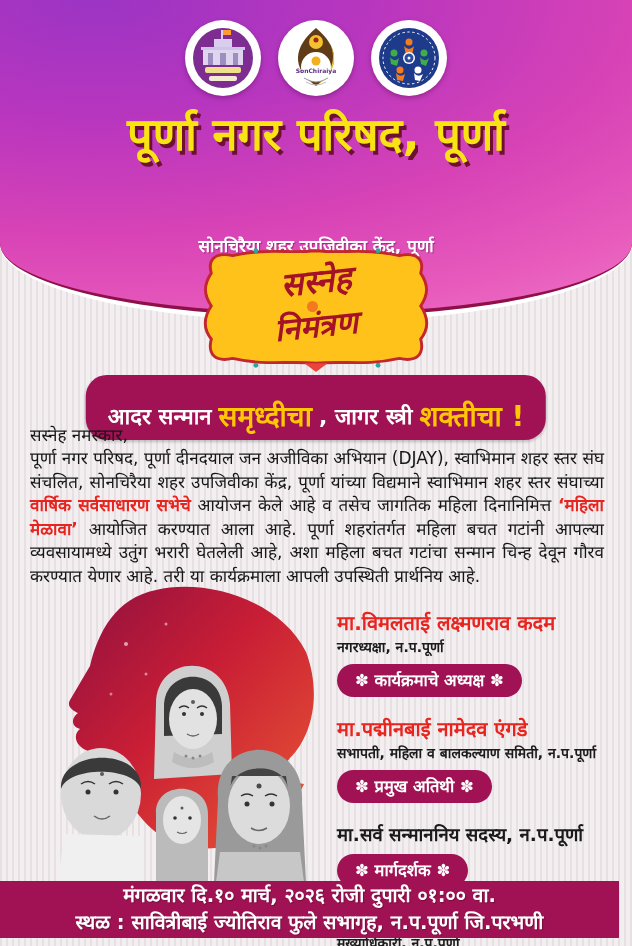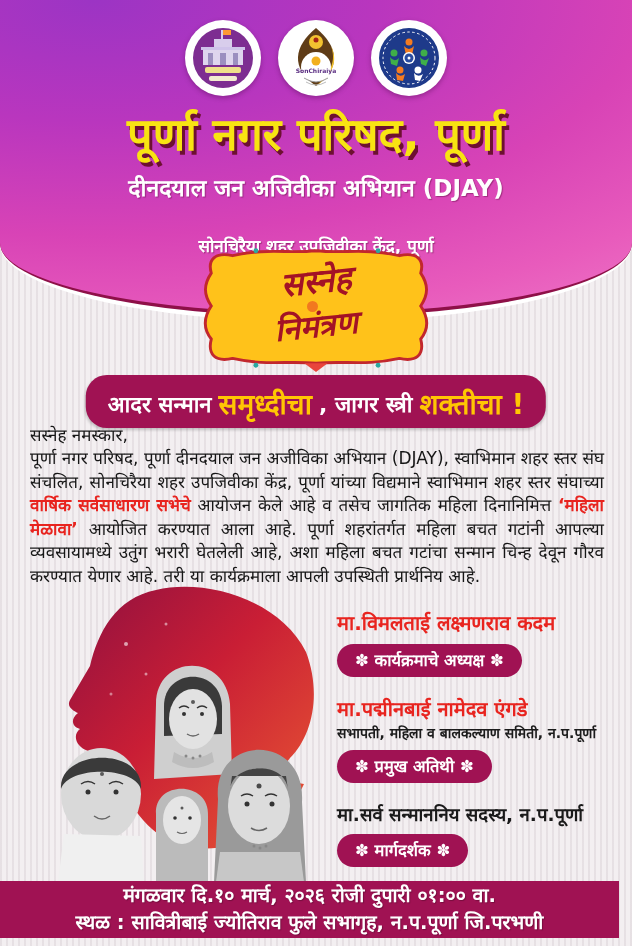--- a/index.html
+++ b/index.html
@@ -33,21 +33,21 @@
   
   .badge-wrap{position:absolute;top:244px;left:50%;transform:translateX(-50%);width:238px;height:128px;}
   .badge-wrap svg{position:absolute;inset:0;}
   .badge-line{position:absolute;left:0;right:0;text-align:center;
     font-family:"DejaVu Serif","Liberation Serif",serif;font-style:italic;font-weight:bold;color:#a31226;}
   .badge-l1{top:14px;font-size:33px;transform:rotate(-6deg);}
   .badge-l2{top:60px;font-size:31px;transform:rotate(-6deg);}
   .badge-dot{position:absolute;top:57px;left:110px;width:11px;height:11px;border-radius:50%;background:#f2791f;}
   
   .slogan{position:absolute;top:375px;left:50%;transform:translateX(-50%);
-    background:#a01253;border-radius:21px;padding:9px 22px 6px;white-space:nowrap;
+    background:#a01253;border-radius:21px;padding:21px 22px 6px;white-space:nowrap;
     display:flex;align-items:center;gap:7px;box-shadow:0 2px 3px rgba(0,0,0,.2);}
   .slogan .w{color:#ffffff;font-size:22px;font-weight:bold;}
   .slogan .y{color:#ffc603;font-size:28px;font-weight:bold;}
   
   .body-text{position:absolute;top:424px;left:30px;width:574px;
     font-size:17px;line-height:1.38;color:#161616;text-align:justify;}
   .body-text .salutation{display:block;}
   .hl{color:#e8241f;font-weight:bold;}
   
   .collage{position:absolute;top:584px;left:6px;width:326px;height:298px;}
@@ -123,21 +123,20 @@
             <path d="M19,37 q4,6 9,1 l-2,8 l-6,-2 Z" fill="#3fae49"></path>
         </g>
         <circle cx="38" cy="38" r="6" fill="#ffffff"></circle>
         <circle cx="38" cy="38" r="4.5" fill="#2a4ba0"></circle>
         <circle cx="38" cy="38" r="1.5" fill="#ffffff"></circle>
       </svg>
     </div>
   </div>
 
   <div class="title">पूर्णा नगर परिषद, पूर्णा</div>
-  <div class="subtitle sub1">दीनदयाल जन अजिवीका अभियान (DJAY)</div>
   <div class="subtitle sub3">सोनचिरैया शहर उपजिवीका केंद्र, पूर्णा</div>
 
   <div class="badge-wrap">
     <svg viewBox="0 0 240 132" width="238" height="128">
       <path d="M34,12 C70,4 90,10 120,7 C150,10 170,4 206,12 C224,8 232,16 228,30
                C236,42 236,52 228,64 C236,76 236,88 228,98 C232,114 224,122 206,118
                C170,126 150,120 120,123 C90,120 70,126 34,118 C16,122 8,114 12,98
                C4,88 4,76 12,64 C4,52 4,42 12,30 C8,16 16,8 34,12 Z" fill="#ffc21a" stroke="#c2272d" stroke-width="3"></path>
         <polygon points="108,123 132,123 120,132" fill="#e8453c"></polygon>
         <circle cx="58" cy="7" r="2.5" fill="#2aa8a0"></circle>
@@ -222,20 +221,21 @@
     <path d="M214,268 L294,268 L298,298 L210,298 Z" fill="#c7c7c7"></path>
     <circle cx="248" cy="262" r="1.5" fill="#888"></circle>
       <circle cx="254" cy="264" r="1.5" fill="#888"></circle>
       <circle cx="260" cy="262" r="1.5" fill="#888"></circle>
   </svg>
 
   <div class="guests">
 
     <div class="guest-block">
       <div class="guest-name">मा.विमलताई लक्ष्मणराव कदम</div>
+      <div class="guest-desig">नगरध्यक्षा, न.प.पूर्णा</div>
     </div>
 
     <div class="guest-block">
       <div class="guest-pill">✽ कार्यक्रमाचे अध्यक्ष ✽</div>
       <div class="guest-name">मा.पद्मीनबाई नामेदव एंगडे</div>
       <div class="guest-desig">सभापती, महिला व बालकल्याण समिती, न.प.पूर्णा</div>
     </div>
 
     <div class="guest-block">
       <div class="guest-pill">✽ प्रमुख अतिथी ✽</div>

